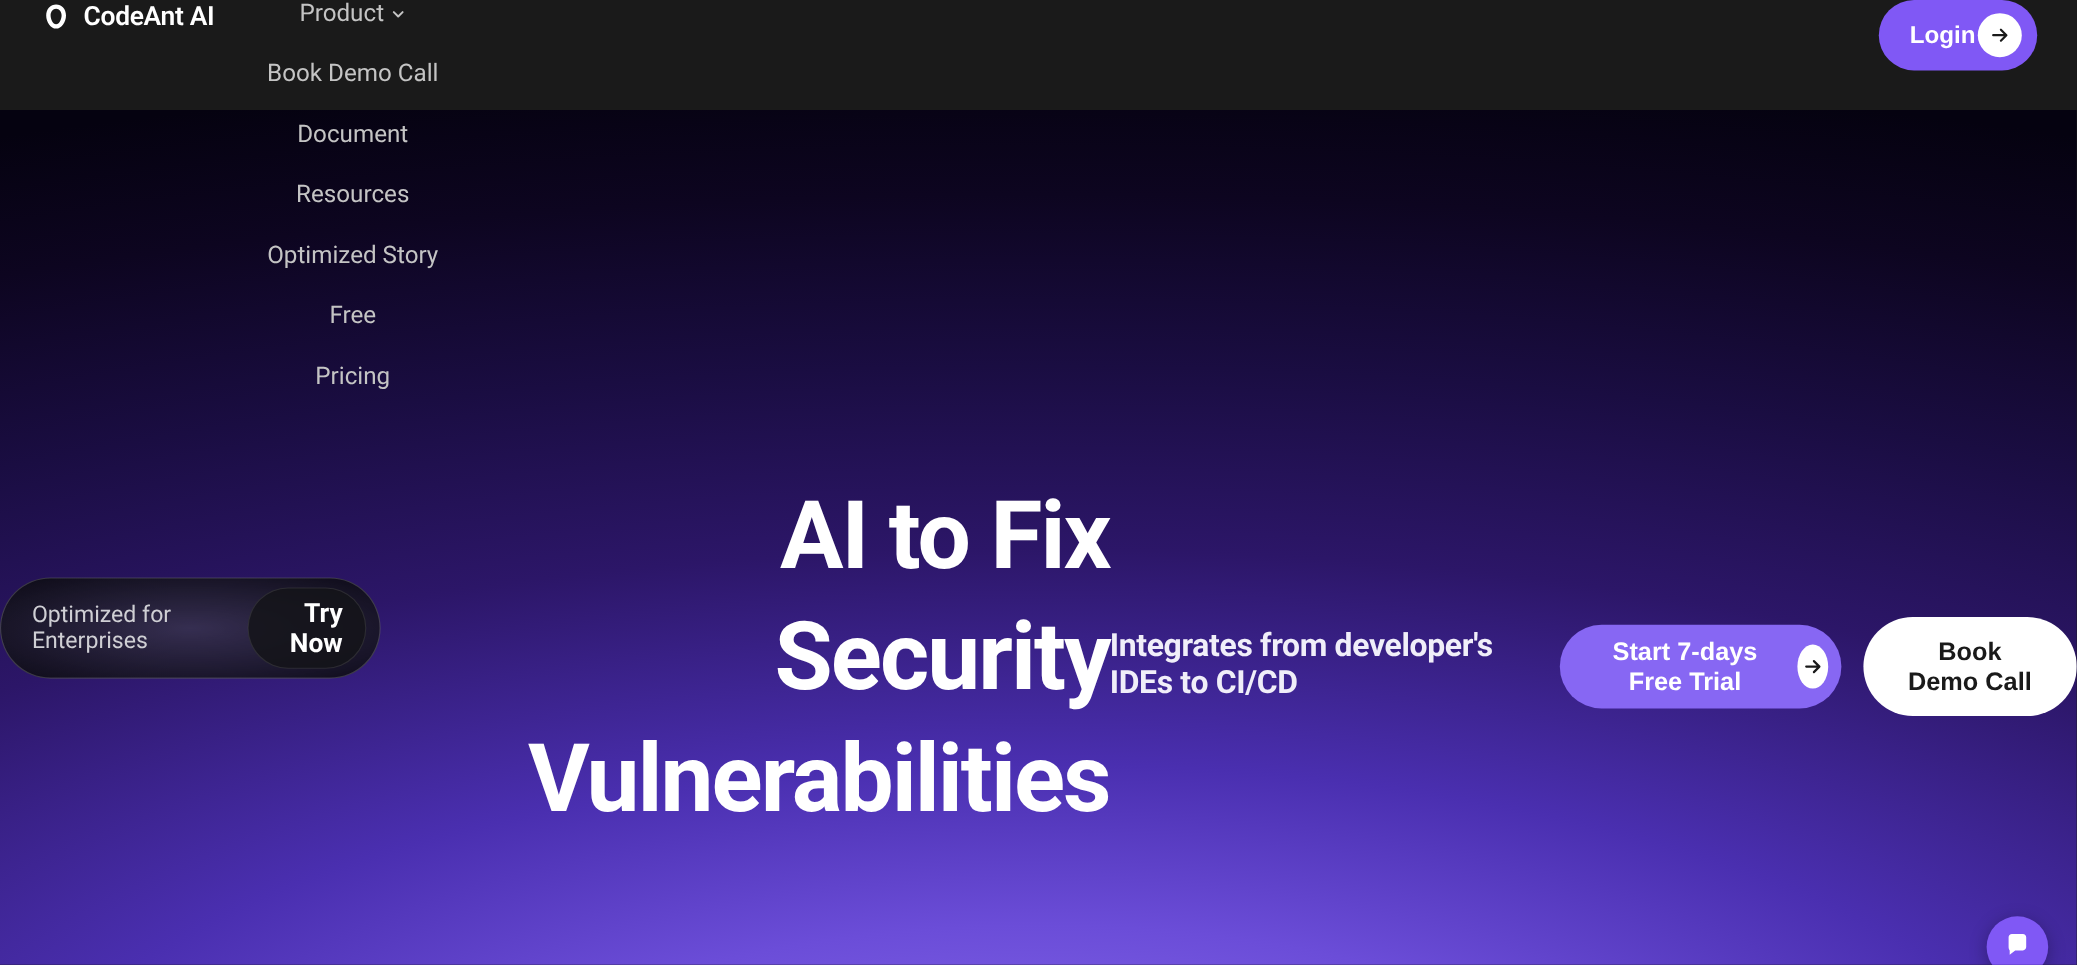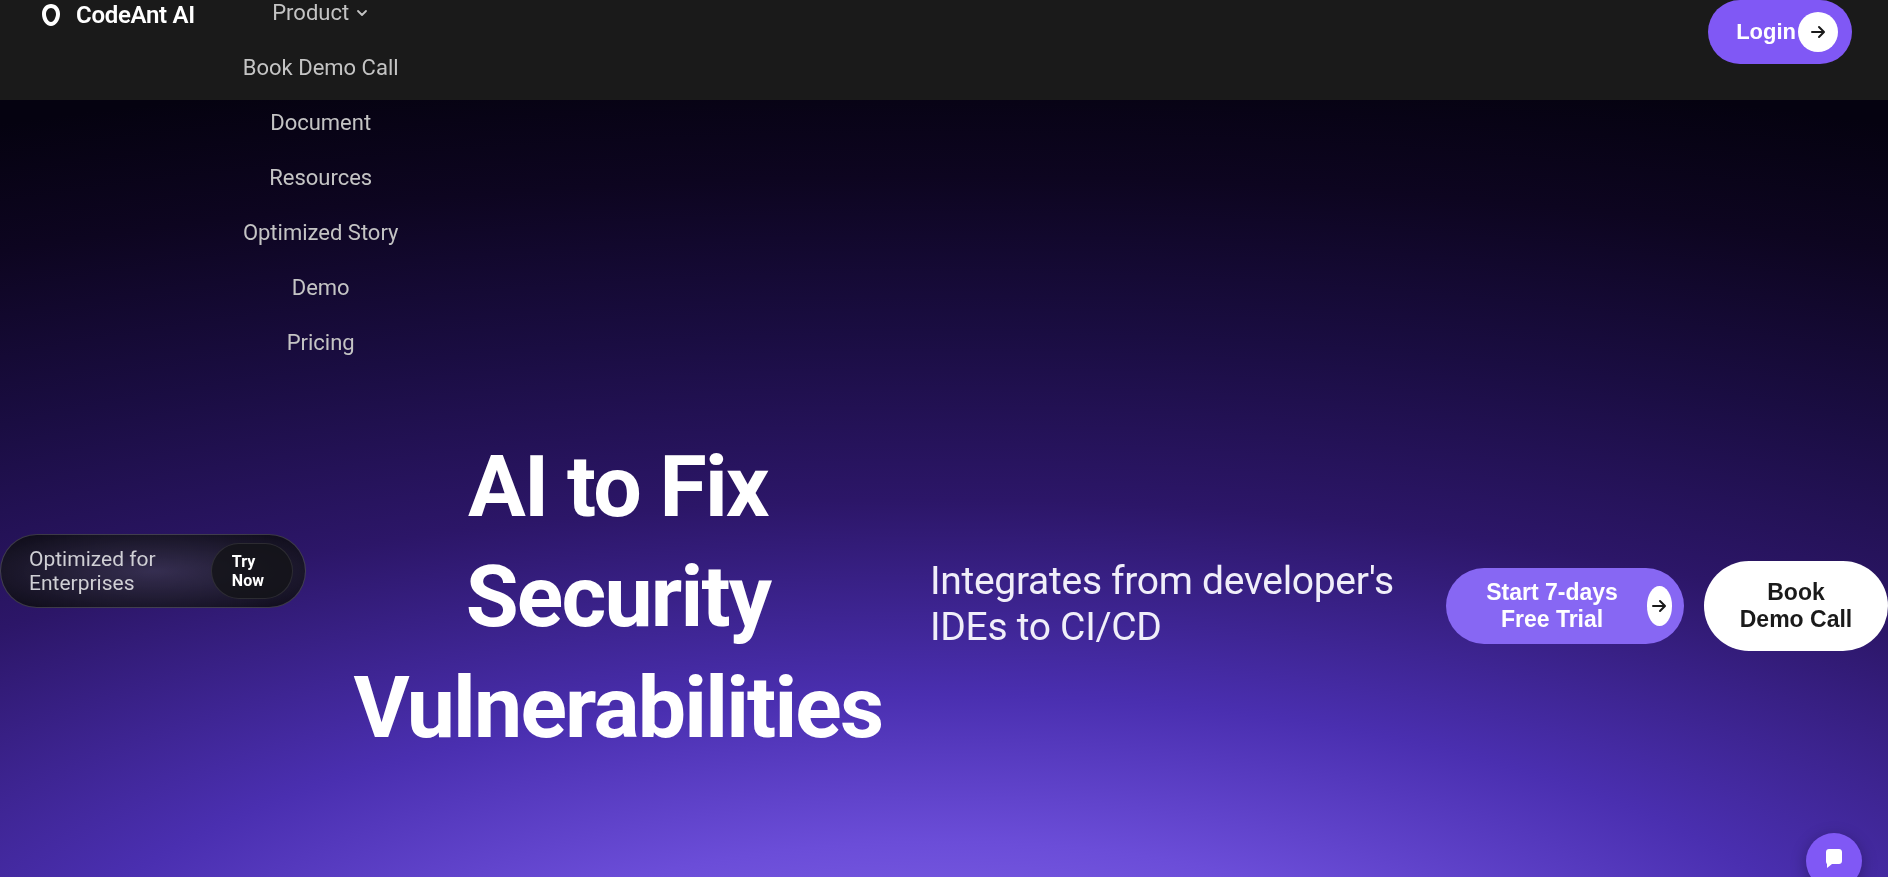--- a/index.html
+++ b/index.html
@@ -105,42 +105,43 @@
   cursor: pointer;
 }
 .pill-text {
   color: #cfcfd4;
   font-size: 21px;
   font-weight: 400;
 }
 .pill-try {
   background: rgba(20,20,25,0.85);
   color: #ffffff;
-  font-size: 16px;
+  font-size: 24px;
   font-weight: 700;
   padding: 8px 20px;
   border-radius: 999px;
   border: 1px solid rgba(255,255,255,0.1);
+  text-align: right;
 }
 .headline {
   margin-top: 54px;
-  text-align: center;
+  text-align: right;
 }
 .headline-line {
   color: #ffffff;
   font-size: 86px;
   font-weight: 700;
   line-height: 1.28;
   letter-spacing: -1.8px;
 }
 .subhead {
   margin-top: 67px;
   color: #f0eef9;
-  font-size: 39px;
-  font-weight: 400;
+  font-size: 29px;
+  font-weight: 700;
   letter-spacing: -0.3px;
 }
 .cta-row {
   margin-top: 70px;
   display: flex;
   align-items: center;
   gap: 20px;
 }
 .cta-primary {
   background: #8767f3;
@@ -218,21 +219,21 @@
     <div class="nav-item">
       <span>Document</span>
     </div>
     <div class="nav-item">
       <span>Resources</span>
     </div>
     <div class="nav-item">
       <span>Optimized Story</span>
     </div>
     <div class="nav-item">
-      <span>Demo</span>
+      <span>Free</span>
     </div>
     <div class="nav-item">
       <span>Pricing</span>
     </div>
   </div>
 
   <div class="login-wrap">
     <button class="login-btn">
       <span>Login</span>
       <span class="login-arrow-circle">

